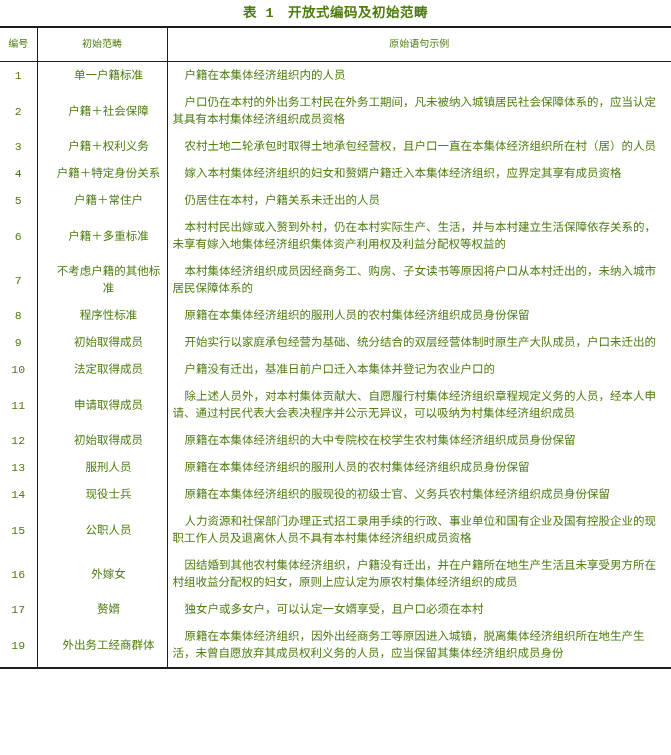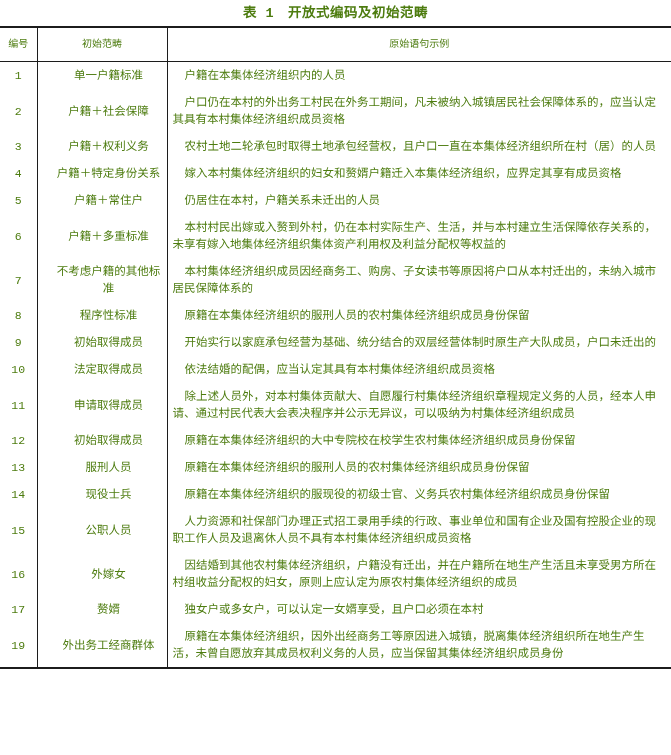--- a/index.html
+++ b/index.html
@@ -128,21 +128,21 @@
         <td class="c-ex">原籍在本集体经济组织的服刑人员的农村集体经济组织成员身份保留</td>
       </tr>
       <tr>
         <td class="c-num v-sep">9</td>
         <td class="c-cat v-sep">初始取得成员</td>
         <td class="c-ex">开始实行以家庭承包经营为基础、统分结合的双层经营体制时原生产大队成员，户口未迁出的</td>
       </tr>
       <tr>
         <td class="c-num v-sep">10</td>
         <td class="c-cat v-sep">法定取得成员</td>
-        <td class="c-ex">依法结婚的配偶，应当认定其具有本村集体经济组织成员资格</td>
+        <td class="c-ex">户籍没有迁出，基准日前户口迁入本集体并登记为农业户口的</td>
       </tr>
       <tr>
         <td class="c-num v-sep">11</td>
         <td class="c-cat v-sep">申请取得成员</td>
         <td class="c-ex">除上述人员外，对本村集体贡献大、自愿履行村集体经济组织章程规定义务的人员，经本人申请、通过村民代表大会表决程序并公示无异议，可以吸纳为村集体经济组织成员</td>
       </tr>
       <tr>
         <td class="c-num v-sep">12</td>
         <td class="c-cat v-sep">初始取得成员</td>
         <td class="c-ex">原籍在本集体经济组织的大中专院校在校学生农村集体经济组织成员身份保留</td>

